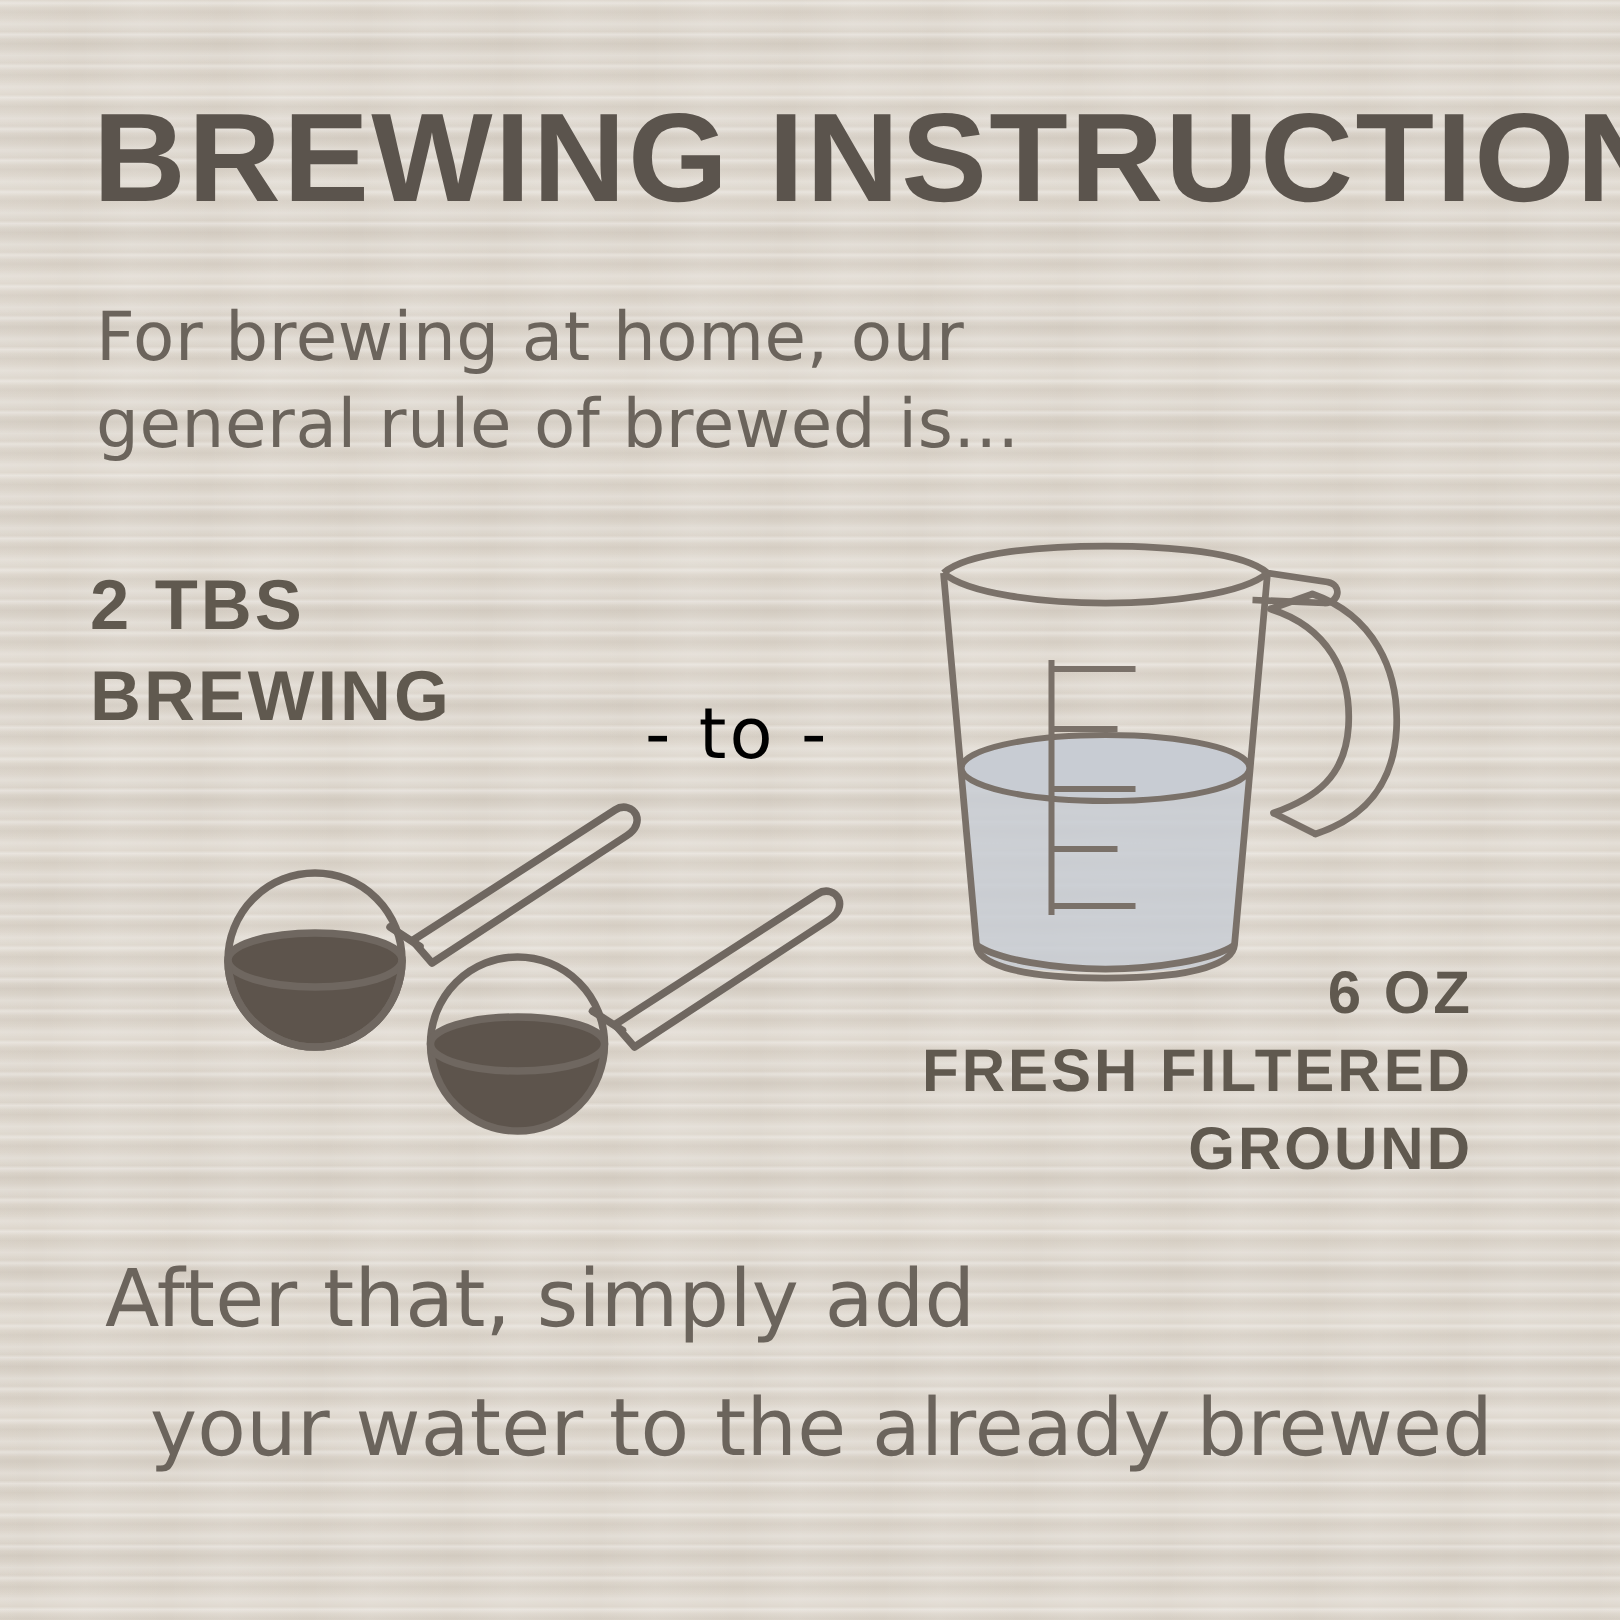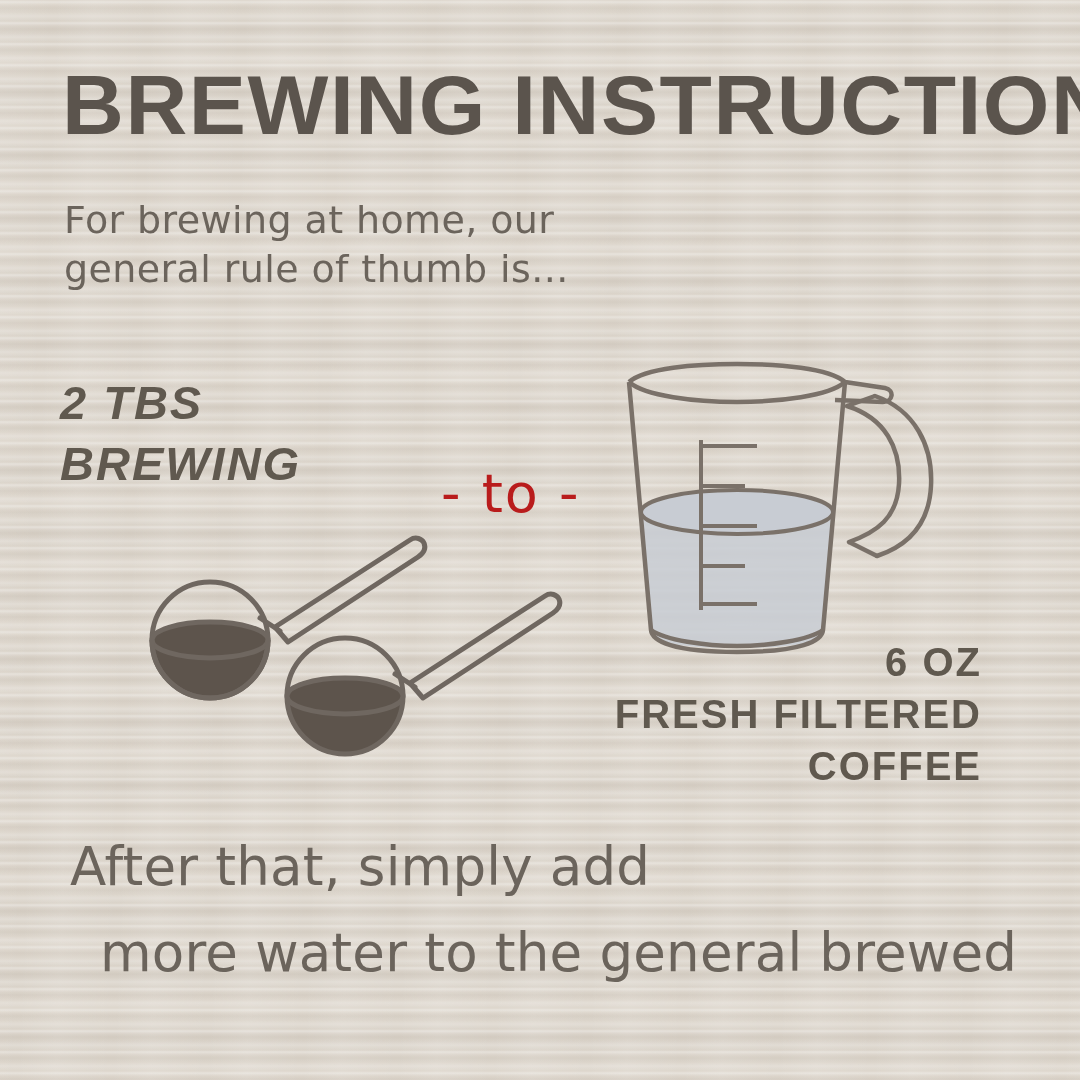--- a/index.html
+++ b/index.html
@@ -65,53 +65,52 @@
     color: #5b544d;
     font-family: "Liberation Sans Narrow", "Liberation Sans", sans-serif;
     transform: scaleX(1.02);
     transform-origin: left center;
     white-space: nowrap;
   }
   #subhead {
     left: 64px;
     top: 196px;
     width: 700px;
-    font-size: 38px;
+    font-size: 45px;
     line-height: 1.28;
     color: #6b645c;
     font-family: "DejaVu Sans", sans-serif;
     font-weight: 400;
     letter-spacing: 0.4px;
   }
 
   
   #coffee-label {
     left: 60px;
     top: 372px;
     width: 320px;
     text-align: right;
     font-family: "Liberation Sans Narrow", "Liberation Sans", sans-serif;
     font-weight: 700;
     font-size: 47px;
     line-height: 1.30;
     letter-spacing: 2px;
     color: #60594f;
-    font-style: italic;
   }
   #coffee-label .l1 { display: block; text-align: left; }
   #coffee-label .l2 { display: block; text-align: left; }
   #coffee-label .l3 { display: block; text-align: right; padding-right: 70px; }
 
   
   #to-label {
-    left: 441px;
+    left: 430px;
     top: 462px;
-    font-size: 54px;
+    font-size: 47px;
     font-family: "DejaVu Sans", sans-serif;
-    color: #b91c1c;
+    color: #000000;
     letter-spacing: 2px;
   }
 
   
   #water-label {
     left: 560px;
     top: 636px;
     width: 422px;
     text-align: right;
     font-family: "Liberation Sans Narrow", "Liberation Sans", sans-serif;
@@ -142,34 +141,34 @@
 </head>
 <body>
 
 <div id="poster">
   <div id="grain"></div>
 
   <div class="layer" id="headline">BREWING INSTRUCTIONS</div>
 
   <div class="layer" id="subhead">
     <span>For brewing at home, our</span><br>
-    <span>general rule of thumb is...</span>
+    <span>general rule of brewed is...</span>
   </div>
 
   <div class="layer" id="coffee-label">
     <span class="l1">2 TBS</span>
     <span class="l2">BREWING</span>
   </div>
 
   <div class="layer" id="to-label">- to -</div>
 
   <div class="layer" id="water-label">
     <span>6 OZ</span><br>
     <span>FRESH FILTERED</span><br>
-    <span>COFFEE</span>
+    <span>GROUND</span>
   </div>
 
   <div class="layer" style="left:120px; top:490px; width:470px; height:310px;">
     <svg width="470" height="310" viewBox="0 0 470 310" fill="none">
 
       <g>
 
         <path d="M155 137 L 290 50 C 296 46 302 49 304 53 C 306 58 304 63 298 67 L 168 152 Z" fill="none" stroke="#6f6760" stroke-width="5" stroke-linejoin="round"></path>
 
         <path d="M32 150 A 58 58 0 0 0 148 150 Z" fill="#5d544c"></path>
@@ -213,15 +212,15 @@
       <line x1="116" y1="86" x2="172" y2="86" stroke="#7a7169" stroke-width="4"></line>
       <line x1="116" y1="126" x2="160" y2="126" stroke="#7a7169" stroke-width="4"></line>
       <line x1="116" y1="166" x2="172" y2="166" stroke="#7a7169" stroke-width="4"></line>
       <line x1="116" y1="206" x2="160" y2="206" stroke="#7a7169" stroke-width="4"></line>
       <line x1="116" y1="244" x2="172" y2="244" stroke="#7a7169" stroke-width="4"></line>
     </svg>
   </div>
 
   <div class="layer" id="footer">
     <span class="fl1">After that, simply add</span>
-    <span class="fl2">more water to the general brewed</span>
+    <span class="fl2">your water to the already brewed</span>
   </div>
 </div>
 
 </body></html>

